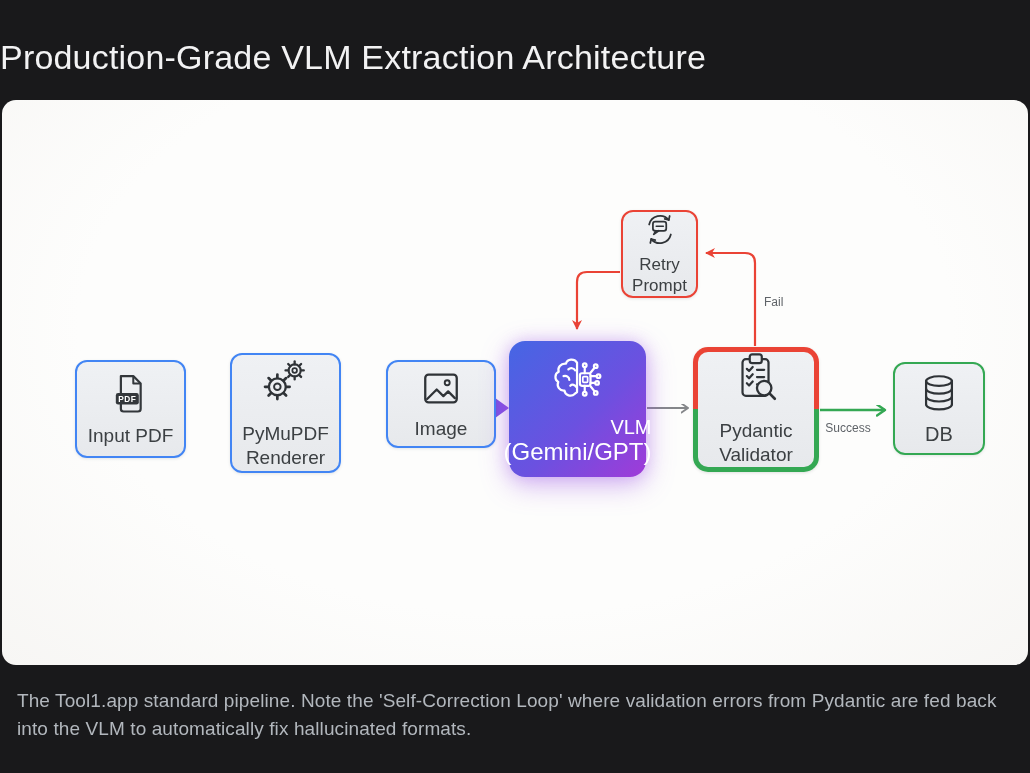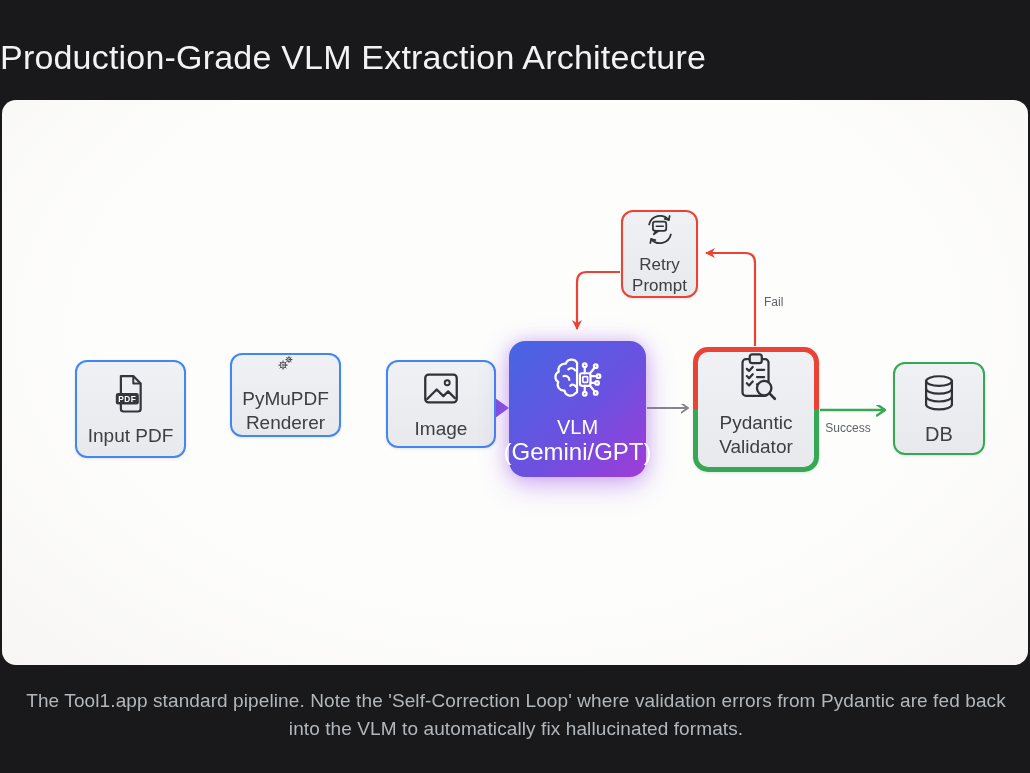--- a/index.html
+++ b/index.html
@@ -31,52 +31,52 @@
     border-radius:12px;
     box-shadow:0 1px 3px rgba(60,64,67,.12);
   }
   .node.blue{border:2.5px solid #4285f4;margin-left:42px;}
   .node.green{border:2.5px solid #34a853;}
   .node.red{border:2.5px solid #ea4335;}
   .node-label{font-size:19px;color:#3c4043;line-height:24px;text-align:center;margin-top:7px;}
   .node-label.small{font-size:17px;line-height:21px;}
   
   #n-input   {left:31px;  top:260px; width:111px; height:98px;}
-  #n-pymupdf {left:186px; top:253px; width:111px; height:84px;gap:8px;}
+  #n-pymupdf {left:186px; top:253px; width:111px; height:120px;gap:8px;}
   #n-image   {left:342px; top:260px; width:110px; height:88px;}
   #n-db      {left:891px; top:262px; width:92px; height:93px;}
   #n-retry   {left:619px; top:110px; width:77px;  height:88px; border-radius:12px;}
   
   #n-vlm{
     left:507px;top:241px;width:137px;height:136px;border-radius:16px;border:none;
     background:linear-gradient(135deg,#4566e4 0%,#6b51e0 55%,#a03bd8 100%);
     box-shadow:0 8px 28px rgba(155,80,230,.40),0 0 16px rgba(160,90,235,.28);
   }
-  #n-vlm .vlm-line1{color:#fff;font-size:20px;line-height:25px;}
+  #n-vlm .vlm-line1{color:#fff;font-size:20px;line-height:25px;text-align:right;}
   #n-vlm .vlm-line2{color:#fff;font-size:24px;line-height:24px;}
   
   #n-pydantic{
     left:691px;top:247px;width:126px;height:125px;padding:5px;border-radius:15px;
     background:linear-gradient(180deg,#ea4335 0%,#ea4335 50%,#34a853 50%,#34a853 100%);
     display:block;box-shadow:0 1px 3px rgba(60,64,67,.15);
   }
   #n-pydantic .inner{
     width:100%;height:100%;box-sizing:border-box;border-radius:10px;
     background:linear-gradient(180deg,#eff1f4 0%,#e7e9ec 100%);
-    display:flex;flex-direction:column;align-items:center;justify-content:flex-start;
+    display:flex;flex-direction:column;align-items:center;justify-content:space-between;
   }
   
   .edge-label{position:absolute;font-size:12px;color:#5f6368;}
   #lbl-fail{left:762px;top:195px;}
   #lbl-success{left:818px;top:321px;width:56px;text-align:center;}
   
   .ftr{position:absolute;left:0;top:665px;width:1030px;height:108px;}
   .ftr p{
     margin:0;position:absolute;left:17px;top:22px;width:998px;
-    font-size:19px;line-height:28px;color:#b2b7bd;letter-spacing:.1px;text-align:center;
+    font-size:19px;line-height:28px;color:#b2b7bd;letter-spacing:.1px;
   }
   svg{display:block;}
 </style>
 </head>
 <body>
 
 <div class="hdr">
   <h1>Production-Grade VLM Extraction Architecture</h1>
 </div>
 

